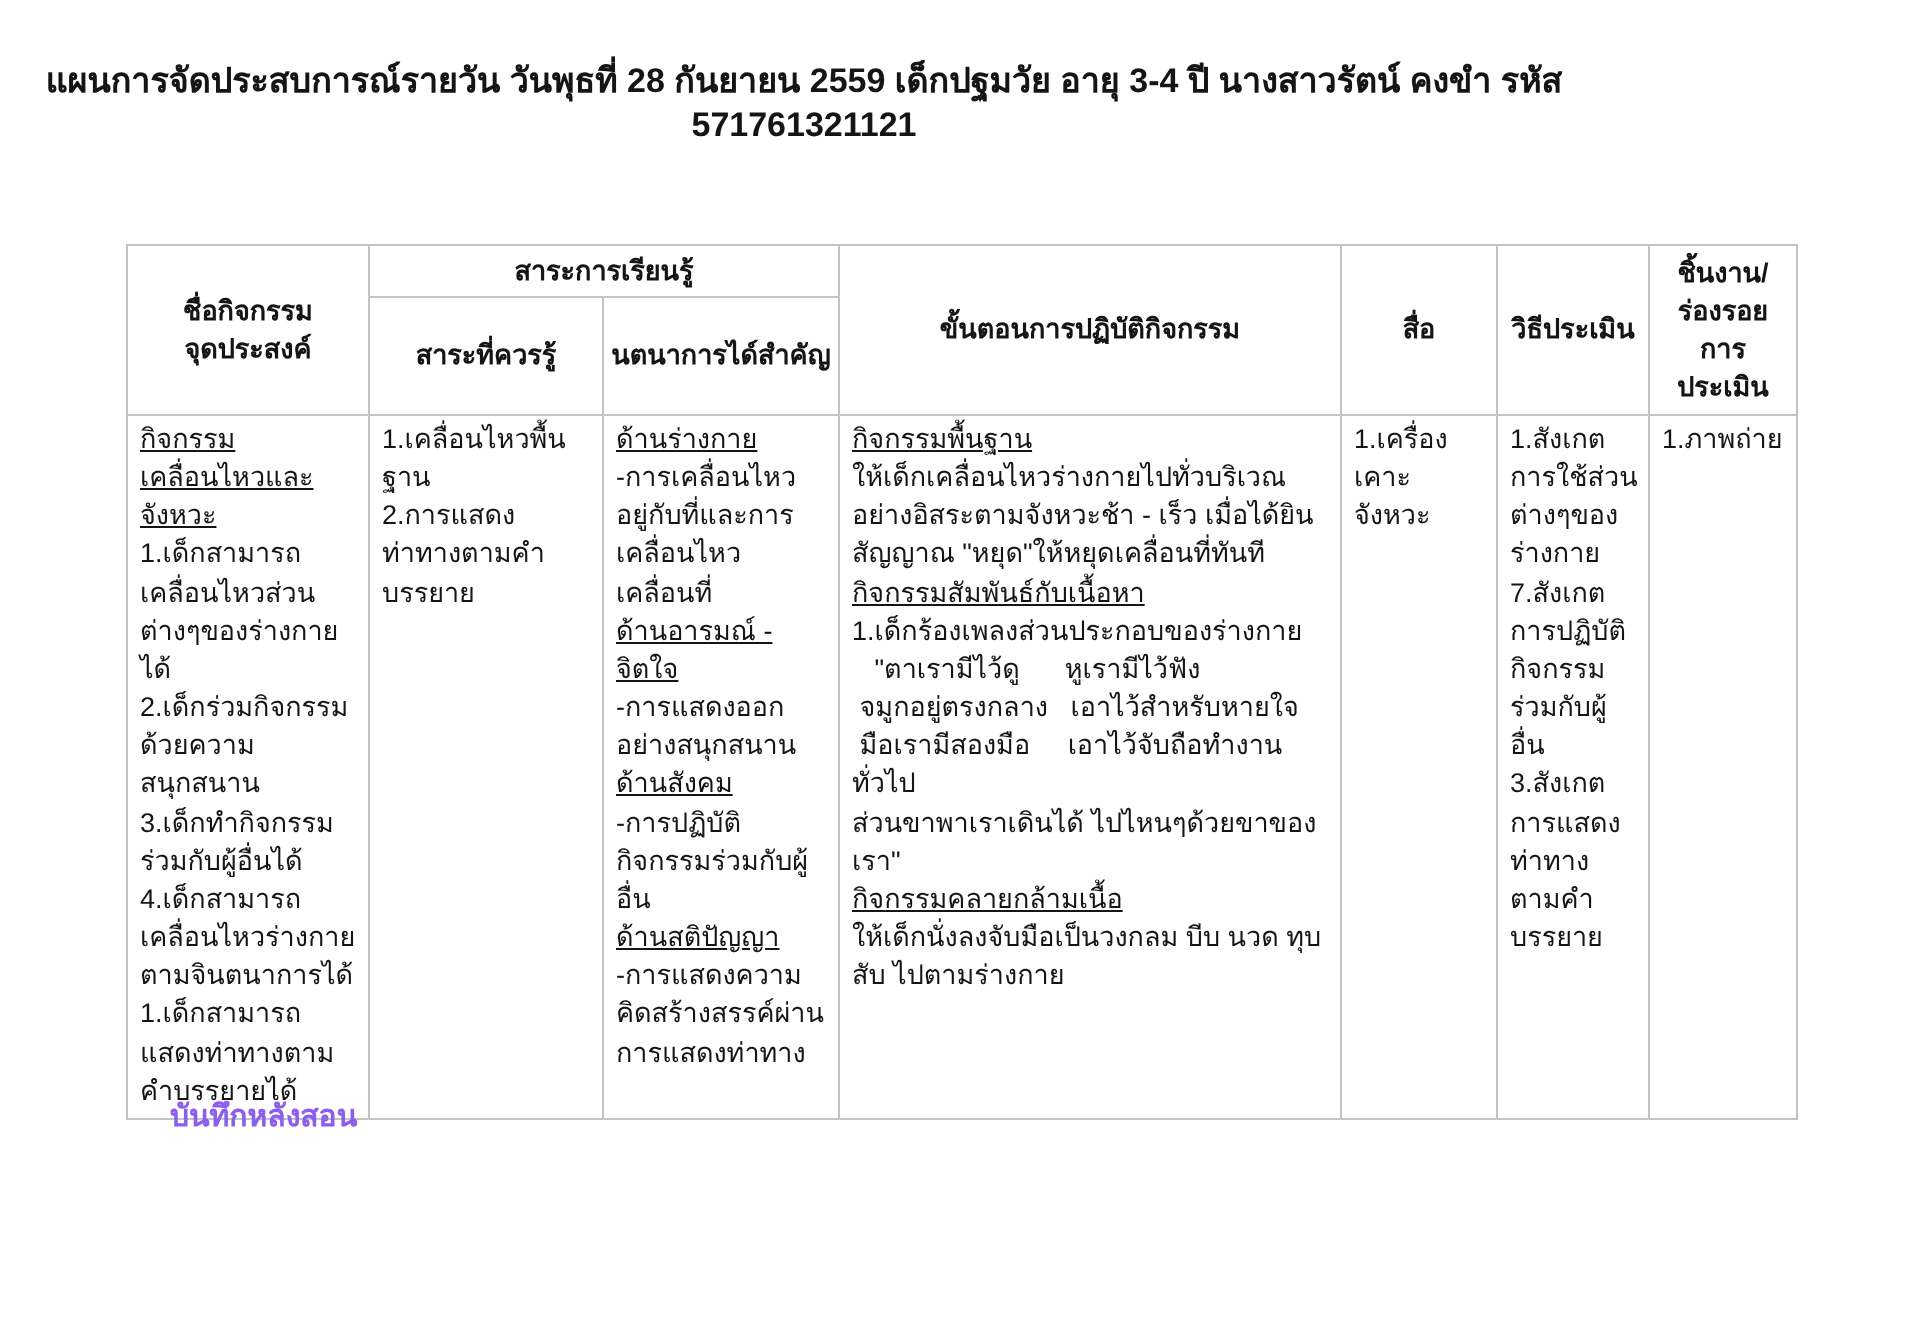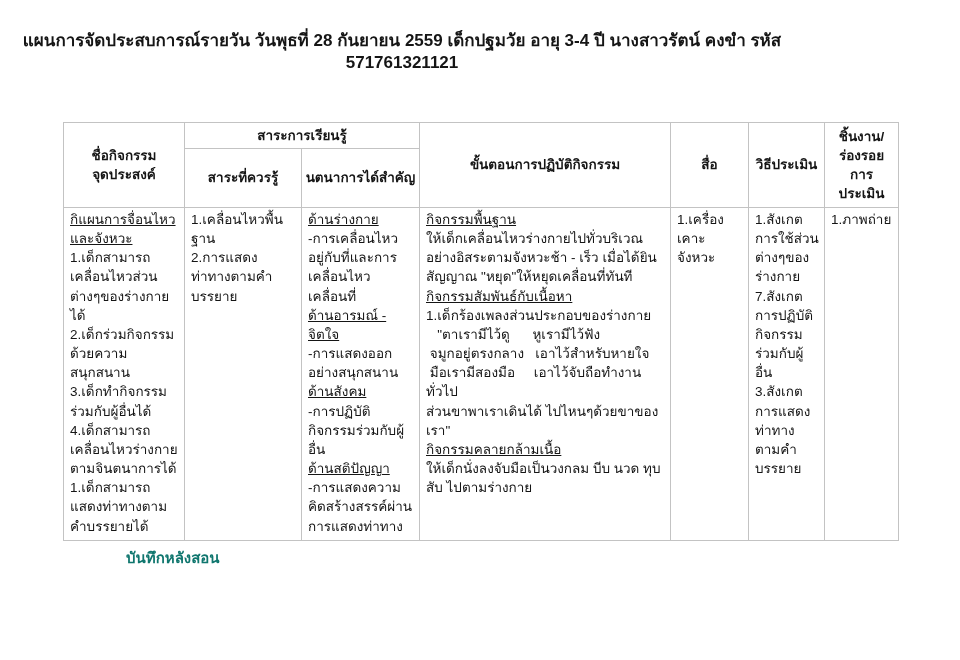--- a/index.html
+++ b/index.html
@@ -45,22 +45,21 @@
   tr.hdr-top { height:26px; }
   tr.hdr-sub { height:59px; }
   tr.body-row { height:323px; }
   .u { text-decoration:underline; }
   .pre { white-space:pre-wrap; }
   .cell-lines div { margin:0; }
   .notes {
     position:absolute; left:63px; top:546px; width:843px;
     font-family:"Liberation Serif", serif;
     font-size:15px;
-    color:#0f766e;
-    margin-left:41px;
+    color:#8b5cf6;
   }
   .notes-heading {
     font-weight:bold;
     margin-left:22px;
     margin-bottom:3px;
   }
   .notes-body {
     text-indent:37px;
     line-height:1.5;
   }
@@ -93,21 +92,21 @@
 ร่องรอย
 การ
 ประเมิน</th>
     </tr>
     <tr class="hdr-sub">
       <th>สาระที่ควรรู้</th>
       <th>นตนาการได์สำคัญ</th>
     </tr>
     <tr class="body-row">
       <td class="cell-lines">
-            <div class="u">กิแผนการจื่อนไหวและจังหวะ</div>
+            <div class="u">กิจกรรมเคลื่อนไหวและจังหวะ</div>
             <div>1.เด็กสามารถเคลื่อนไหวส่วนต่างๆของร่างกายได้</div>
             <div>2.เด็กร่วมกิจกรรมด้วยความสนุกสนาน</div>
             <div>3.เด็กทำกิจกรรมร่วมกับผู้อื่นได้</div>
             <div>4.เด็กสามารถเคลื่อนไหวร่างกายตามจินตนาการได้</div>
             <div>1.เด็กสามารถแสดงท่าทางตามคำบรรยายได้</div>
           </td>
       <td class="cell-lines">
             <div>1.เคลื่อนไหวพื้นฐาน</div>
             <div>2.การแสดงท่าทางตามคำบรรยาย</div>
           </td>

